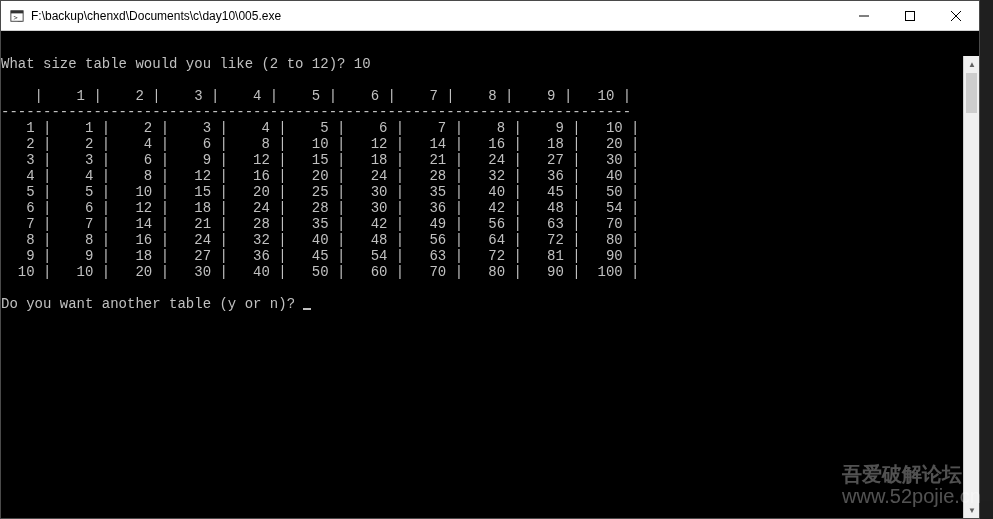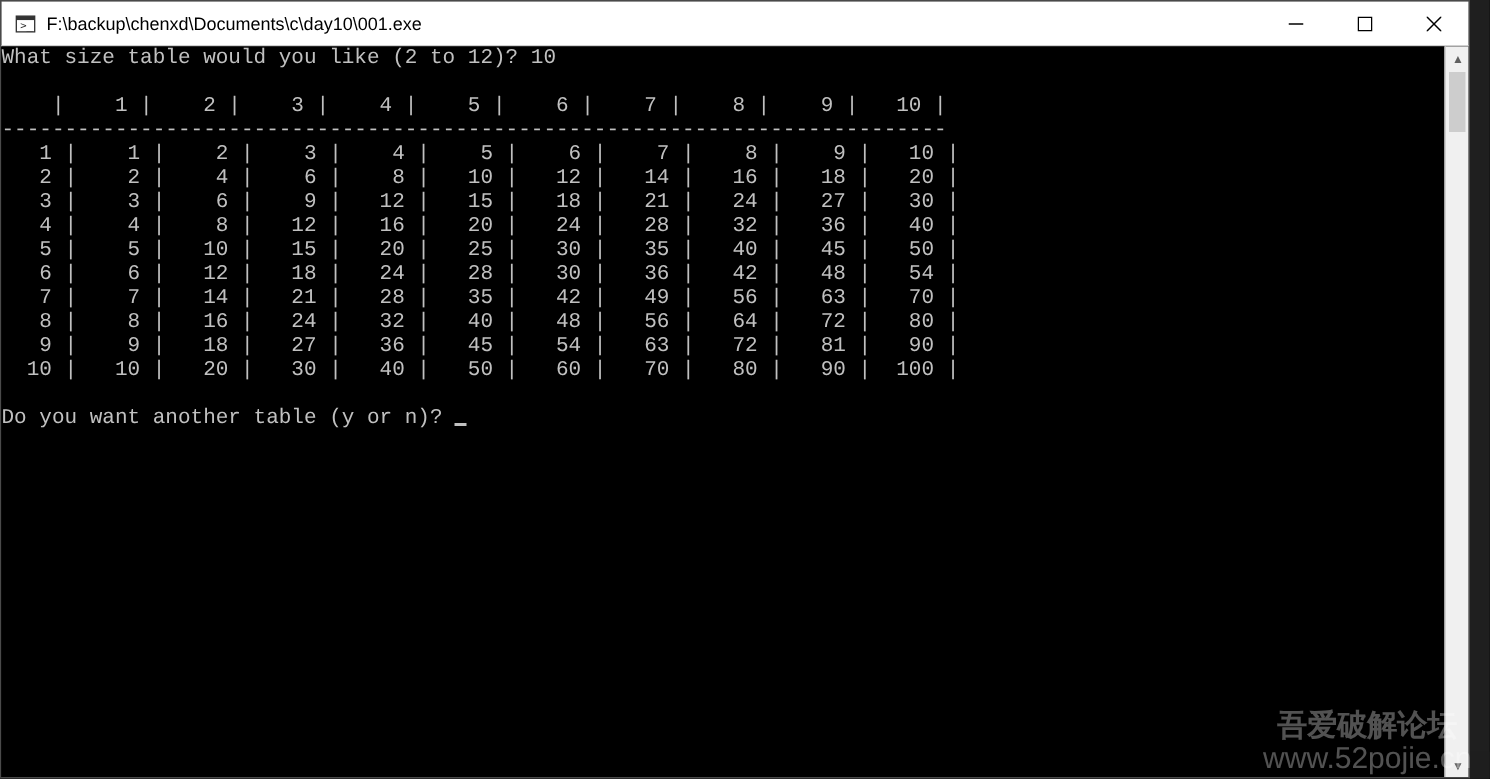--- a/index.html
+++ b/index.html
@@ -37,20 +37,21 @@
     display: flex; align-items: center; justify-content: center;
     font-size: 10px;
     color: #000;
   }
   
   .client {
     flex: 1;
     display: flex;
     background: #000;
     position: relative;
+    margin-top: 25px;
   }
   
   .console {
     flex: 1;
     background: #000;
     color: #c0c0c0;
     font-family: "NSimSun", "SimSun", "Consolas", "Courier New", monospace;
     font-size: 14px;
     line-height: 16px;
     white-space: pre;
@@ -83,26 +84,26 @@
     width: 8px; height: 2px;
     background: #c0c0c0;
     vertical-align: baseline;
     position: relative; top: 2px;
     animation: blink 1s step-end infinite;
   }
   @keyframes blink { 50% { opacity: 0; } }
   
   .watermark {
     position: absolute;
-    right: 12px; bottom: 2px;
+    right: 12px; bottom: 12px;
     font-size: 20px;
     font-family: "Microsoft YaHei", sans-serif;
     font-weight: bold;
     color: rgba(255,255,255,0.32);
-    text-align: center;
+    text-align: left;
     line-height: 1.1;
     pointer-events: none;
     z-index: 10;
   }
   .watermark .url { font-size: 20px; font-weight: normal; display: block; }
   
   .code-strip {
     position: absolute;
     left: 0; right: 0; bottom: 0;
     height: 18px;
@@ -132,21 +133,21 @@
 
 <div class="window">
   <div class="titlebar">
     <span class="app-icon">
       <svg viewBox="0 0 16 16">
           <rect x="1" y="2" width="14" height="12" fill="none" stroke="#333" stroke-width="1"></rect>
           <rect x="1" y="2" width="14" height="3" fill="#333"></rect>
           <text x="4" y="12" font-size="8" fill="#333" font-family="monospace">&gt;_</text>
         </svg>
     </span>
-    <span class="title-text">F:\backup\chenxd\Documents\c\day10\001.exe</span>
+    <span class="title-text">F:\backup\chenxd\Documents\c\day10\005.exe</span>
     <span class="spacer"></span>
     <div class="win-btn">
         <svg width="10" height="10">
           <line x1="0" y1="5" x2="10" y2="5" stroke="#000" stroke-width="1"></line>
         </svg>
       </div>
     <div class="win-btn">
         <svg width="10" height="10">
           <rect x="0.5" y="0.5" width="9" height="9" fill="none" stroke="#000" stroke-width="1"></rect>
         </svg>

